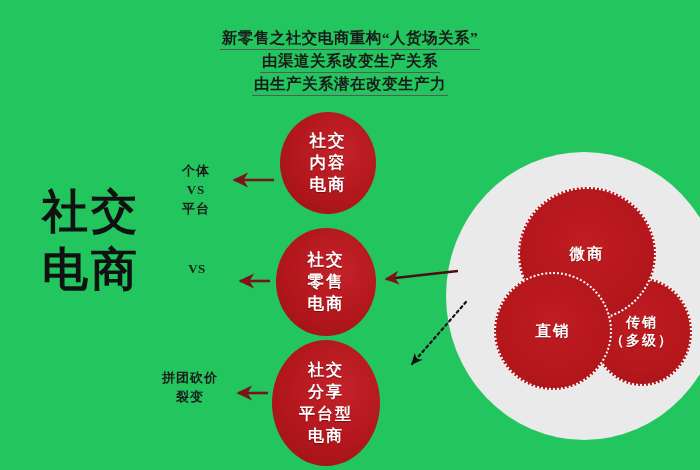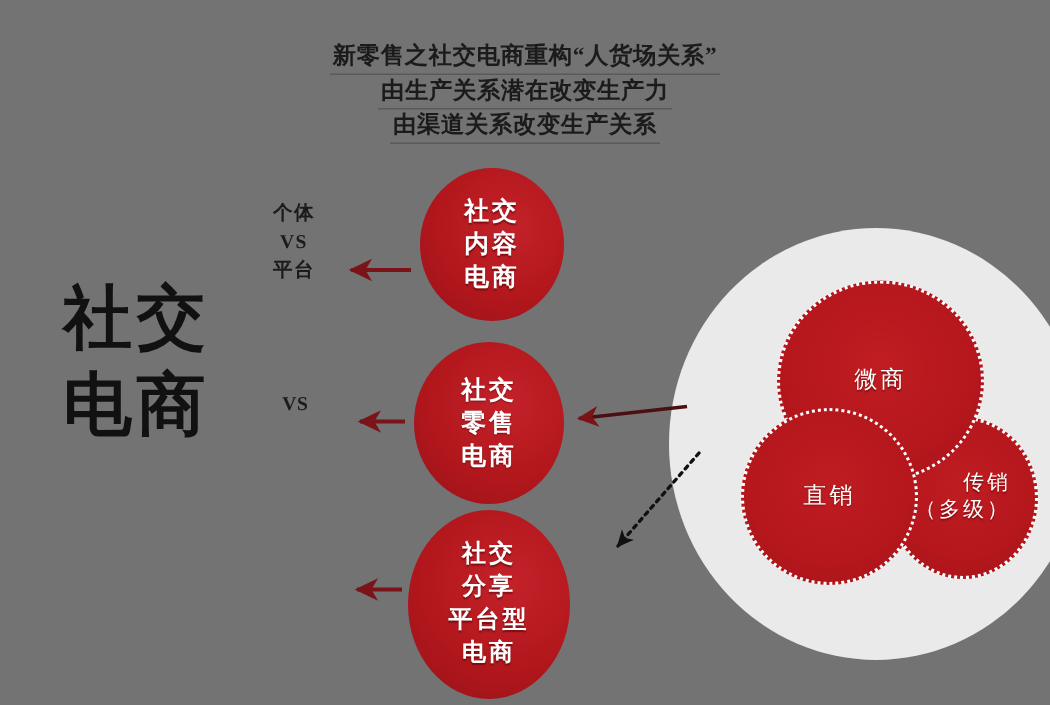--- a/index.html
+++ b/index.html
@@ -8,21 +8,21 @@
     padding: 0;
     background: #ffffff;
   }
   body {
     font-family: "Liberation Serif", "DejaVu Serif", serif;
   }
   #stage {
     position: relative;
     width: 700px;
     height: 470px;
-    background: #737373;
+    background: #22c55e;
     overflow: hidden;
   }
 
   
   #title-block {
     position: absolute;
     left: 0;
     top: 28px;
     width: 700px;
     text-align: center;
@@ -112,23 +112,23 @@
     position: absolute;
     border-radius: 50%;
     background: #b7181c;
     background-image: radial-gradient(circle at 50% 42%, #bf1d22 0%, #b5171c 60%, #a4141a 100%);
     border: 2px dotted #ffffff;
     box-sizing: border-box;
     color: #ffffff;
     display: flex;
     align-items: center;
     justify-content: center;
-    text-align: right;
-    font-family: "Liberation Serif", "DejaVu Serif", serif;
-    font-weight: 400;
+    text-align: center;
+    font-family: "Liberation Serif", "DejaVu Serif", serif;
+    font-weight: 700;
     letter-spacing: 2px;
     text-shadow: 0 1px 1px rgba(70,0,0,0.5);
   }
   .red-circle .lines span { display: block; }
 
   #node-weishang {
     left: 518px; top: 187px;
     width: 138px; height: 134px;
     font-size: 15.5px; line-height: 20px;
     z-index: 8;
@@ -150,21 +150,21 @@
   .vs-label {
     position: absolute;
     text-align: center;
     font-family: "Liberation Serif", "DejaVu Serif", serif;
     font-weight: 700;
     color: #1b1b1b;
     z-index: 22;
   }
   .vs-label span { display: block; }
   #label-individual {
-    left: 163px; top: 132px; width: 66px;
+    left: 163px; top: 161px; width: 66px;
     font-size: 13px; line-height: 19px; letter-spacing: 1px;
   }
   #label-b2c {
     left: 160px; top: 259px; width: 74px;
     font-size: 13px; line-height: 19px; letter-spacing: 0.5px;
   }
   #label-fission {
     left: 144px; top: 368px; width: 92px;
     font-size: 13px; line-height: 19px; letter-spacing: 1px;
   }
@@ -183,42 +183,46 @@
 
 <div id="stage">
 
   <div id="grey-circle"></div>
 
   <div id="title-block">
     <div class="title-row">
       <span class="title-line">新零售之社交电商重构“人货场关系”</span>
     </div>
     <div class="title-row">
-      <span class="title-line">由生产关系潜在改变生产力</span>
+      <span class="title-line">由渠道关系改变生产关系</span>
     </div>
     <div class="title-row">
-      <span class="title-line">由渠道关系改变生产关系</span>
+      <span class="title-line">由生产关系潜在改变生产力</span>
     </div>
   </div>
 
   <div id="brand-heading">
     <span>社交</span>
     <span>电商</span>
   </div>
 
   <div class="vs-label" id="label-individual">
     <span>个体</span>
     <span>VS</span>
     <span>平台</span>
   </div>
 
   <div class="vs-label" id="label-b2c">
     <span>VS</span>
   </div>
 
+  <div class="vs-label" id="label-fission">
+    <span>拼团砍价</span>
+    <span>裂变</span>
+  </div>
 
   <div class="red-ellipse" id="node-content">
     <span class="lines">
       <span>社交</span>
       <span>内容</span>
       <span>电商</span>
     </span>
   </div>
 
   <div class="red-ellipse" id="node-retail">

